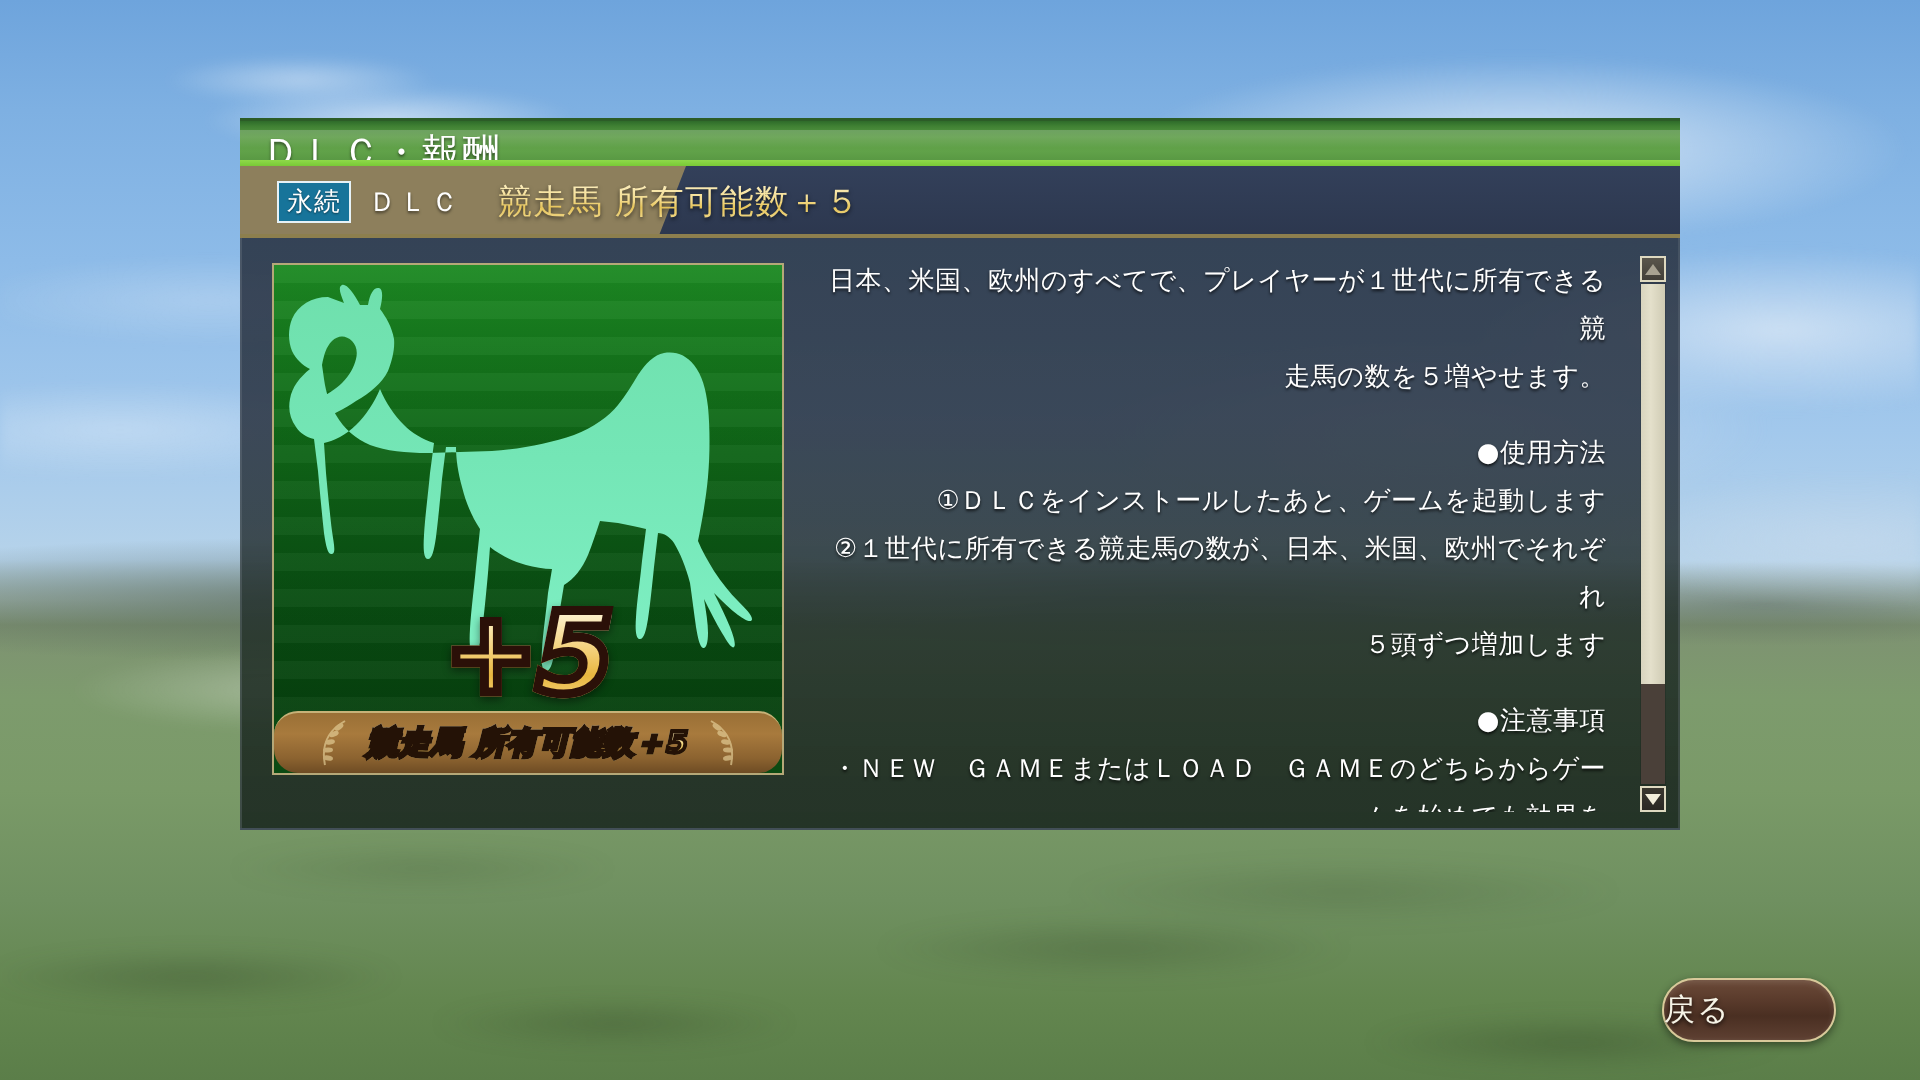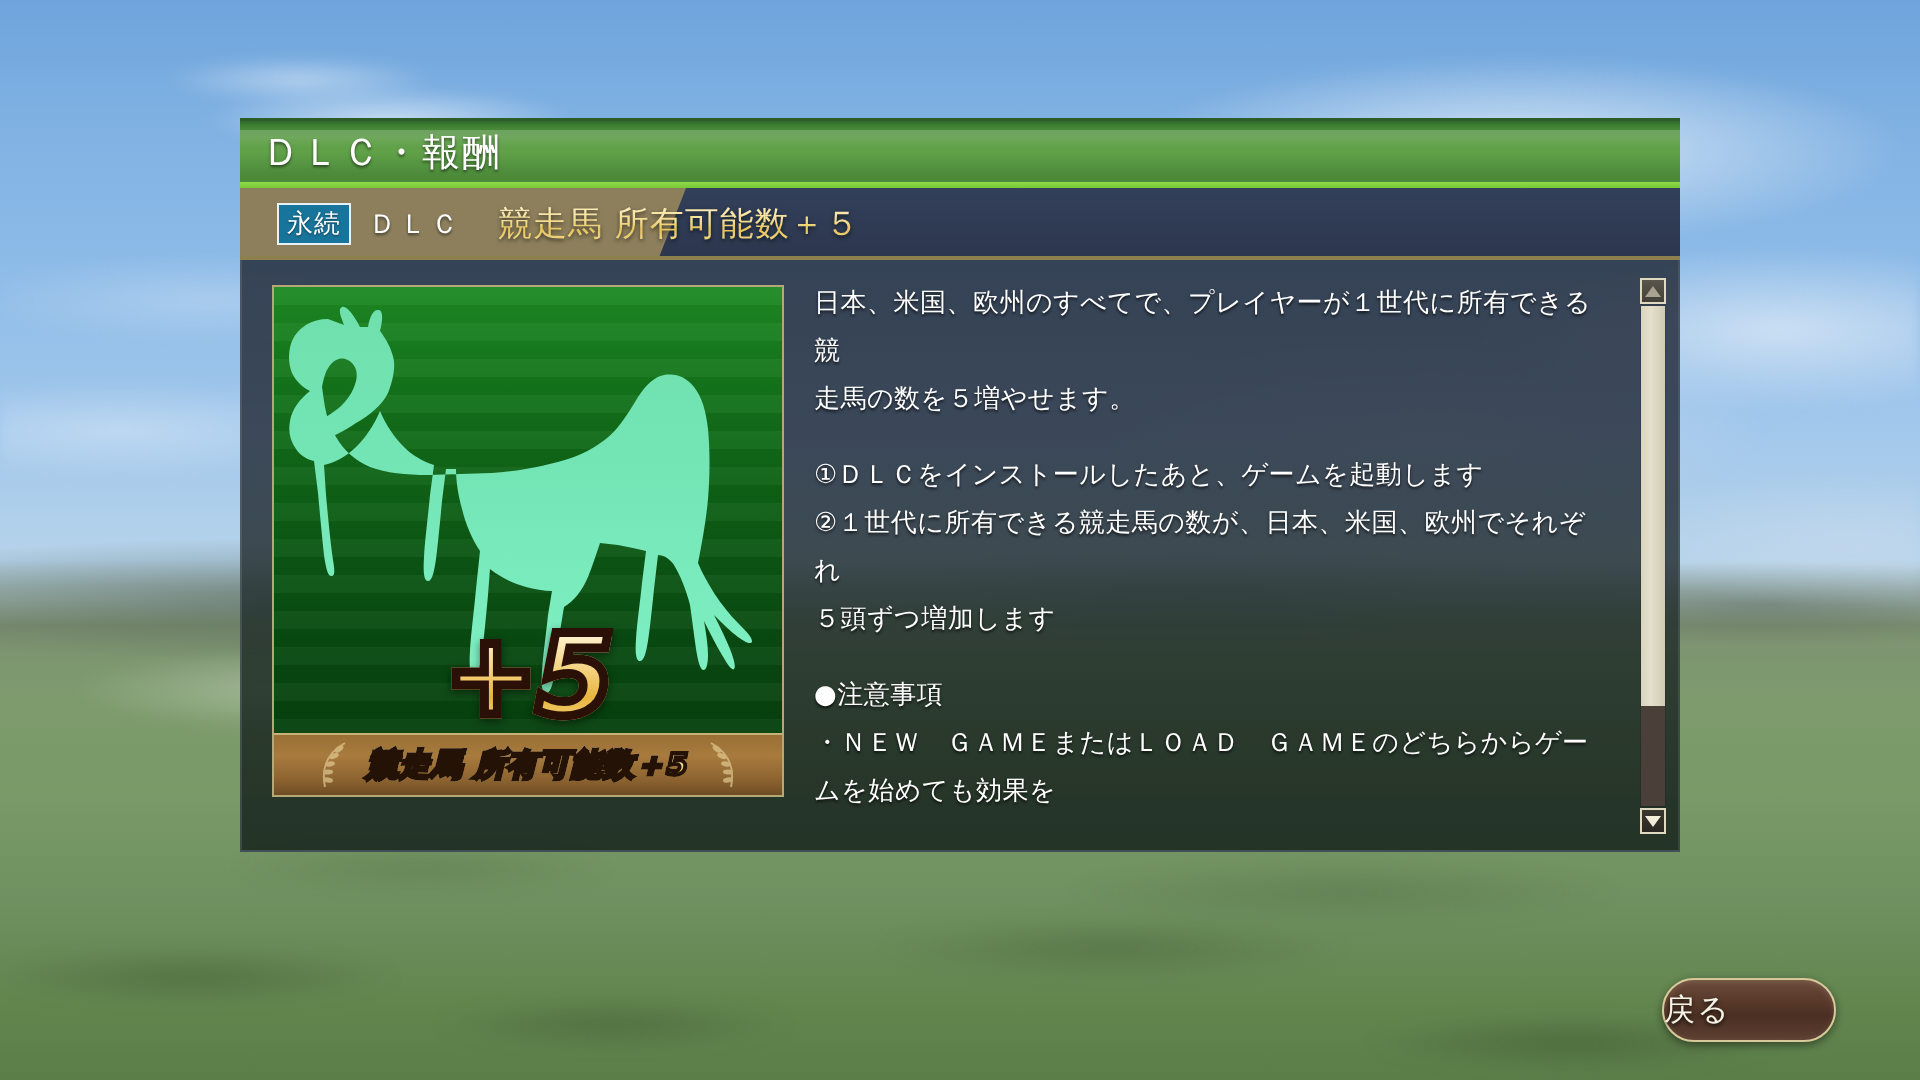--- a/index.html
+++ b/index.html
@@ -71,21 +71,21 @@
     position: absolute;
     left: 240px;
     top: 118px;
     width: 1440px;
     height: 712px;
   }
 
   
   .title-bar {
     position: relative;
-    height: 70px;
+    height: 48px;
     background:
       linear-gradient(to bottom,
         #2e6b2a 0px, #3f8033 5px,
         #5c9c46 16px, #61a249 30px,
         #4e8c3c 52px, #4b8a39 58px);
     border-top: 3px solid #2c5c27;
     overflow: hidden;
   }
   .title-bar .gloss {
     position: absolute;
@@ -240,20 +240,21 @@
   .art-caption {
     position: absolute;
     left: 0; right: 0; bottom: 0;
     height: 62px;
     background: linear-gradient(to bottom, #9a7036 0%, #a87a3d 35%, #8c6330 75%, #6e4c24 100%);
     border-top: 2px solid #c7b278;
     display: flex;
     align-items: center;
     justify-content: center;
     gap: 16px;
+    border-radius: 24px;
   }
   .art-caption .caption-text {
     font-size: 31px;
     font-weight: bold;
     font-style: italic;
     letter-spacing: 1px;
     background: linear-gradient(to bottom, #fff8dd 0%, #f6e096 45%, #e4c055 65%, #f7e7ae 100%);
     -webkit-background-clip: text;
     background-clip: text;
     color: transparent;
@@ -270,21 +271,21 @@
     width: 840px;
     height: 556px;
     padding-right: 48px;
     color: #ffffff;
     font-size: 26px;
     line-height: 48px;
     text-shadow: 0 2px 3px rgba(0,0,0,0.75);
     letter-spacing: 0.5px;
     overflow: hidden;
   }
-  .desc p { margin: 0; }
+  .desc p { margin: 0; text-align: right; }
   .desc .blank { height: 28px; }
   .desc .mono { font-family: "DejaVu Sans Mono", "Liberation Mono", monospace; }
 
   
   .scrollbar {
     position: absolute;
     right: 12px;
     top: 18px;
     width: 26px;
     height: 556px;
@@ -517,20 +518,21 @@
             <ellipse cx="23" cy="39" rx="5" ry="2.6" transform="rotate(-8 23 39)"></ellipse>
           </g>
         </svg>
       </div>
     </div>
 
     <div class="desc">
       <p>日本、米国、欧州のすべてで、プレイヤーが１世代に所有できる競</p>
       <p>走馬の数を５増やせます。</p>
       <div class="blank"></div>
+      <p>●使用方法</p>
       <p>①ＤＬＣをインストールしたあと、ゲームを起動します</p>
       <p>②１世代に所有できる競走馬の数が、日本、米国、欧州でそれぞれ</p>
       <p>５頭ずつ増加します</p>
       <div class="blank"></div>
       <p>●注意事項</p>
       <p class="mono">・ＮＥＷ　ＧＡＭＥまたはＬＯＡＤ　ＧＡＭＥのどちらからゲームを始めても効果を</p>
 
     </div>
 
     <div class="scrollbar">

